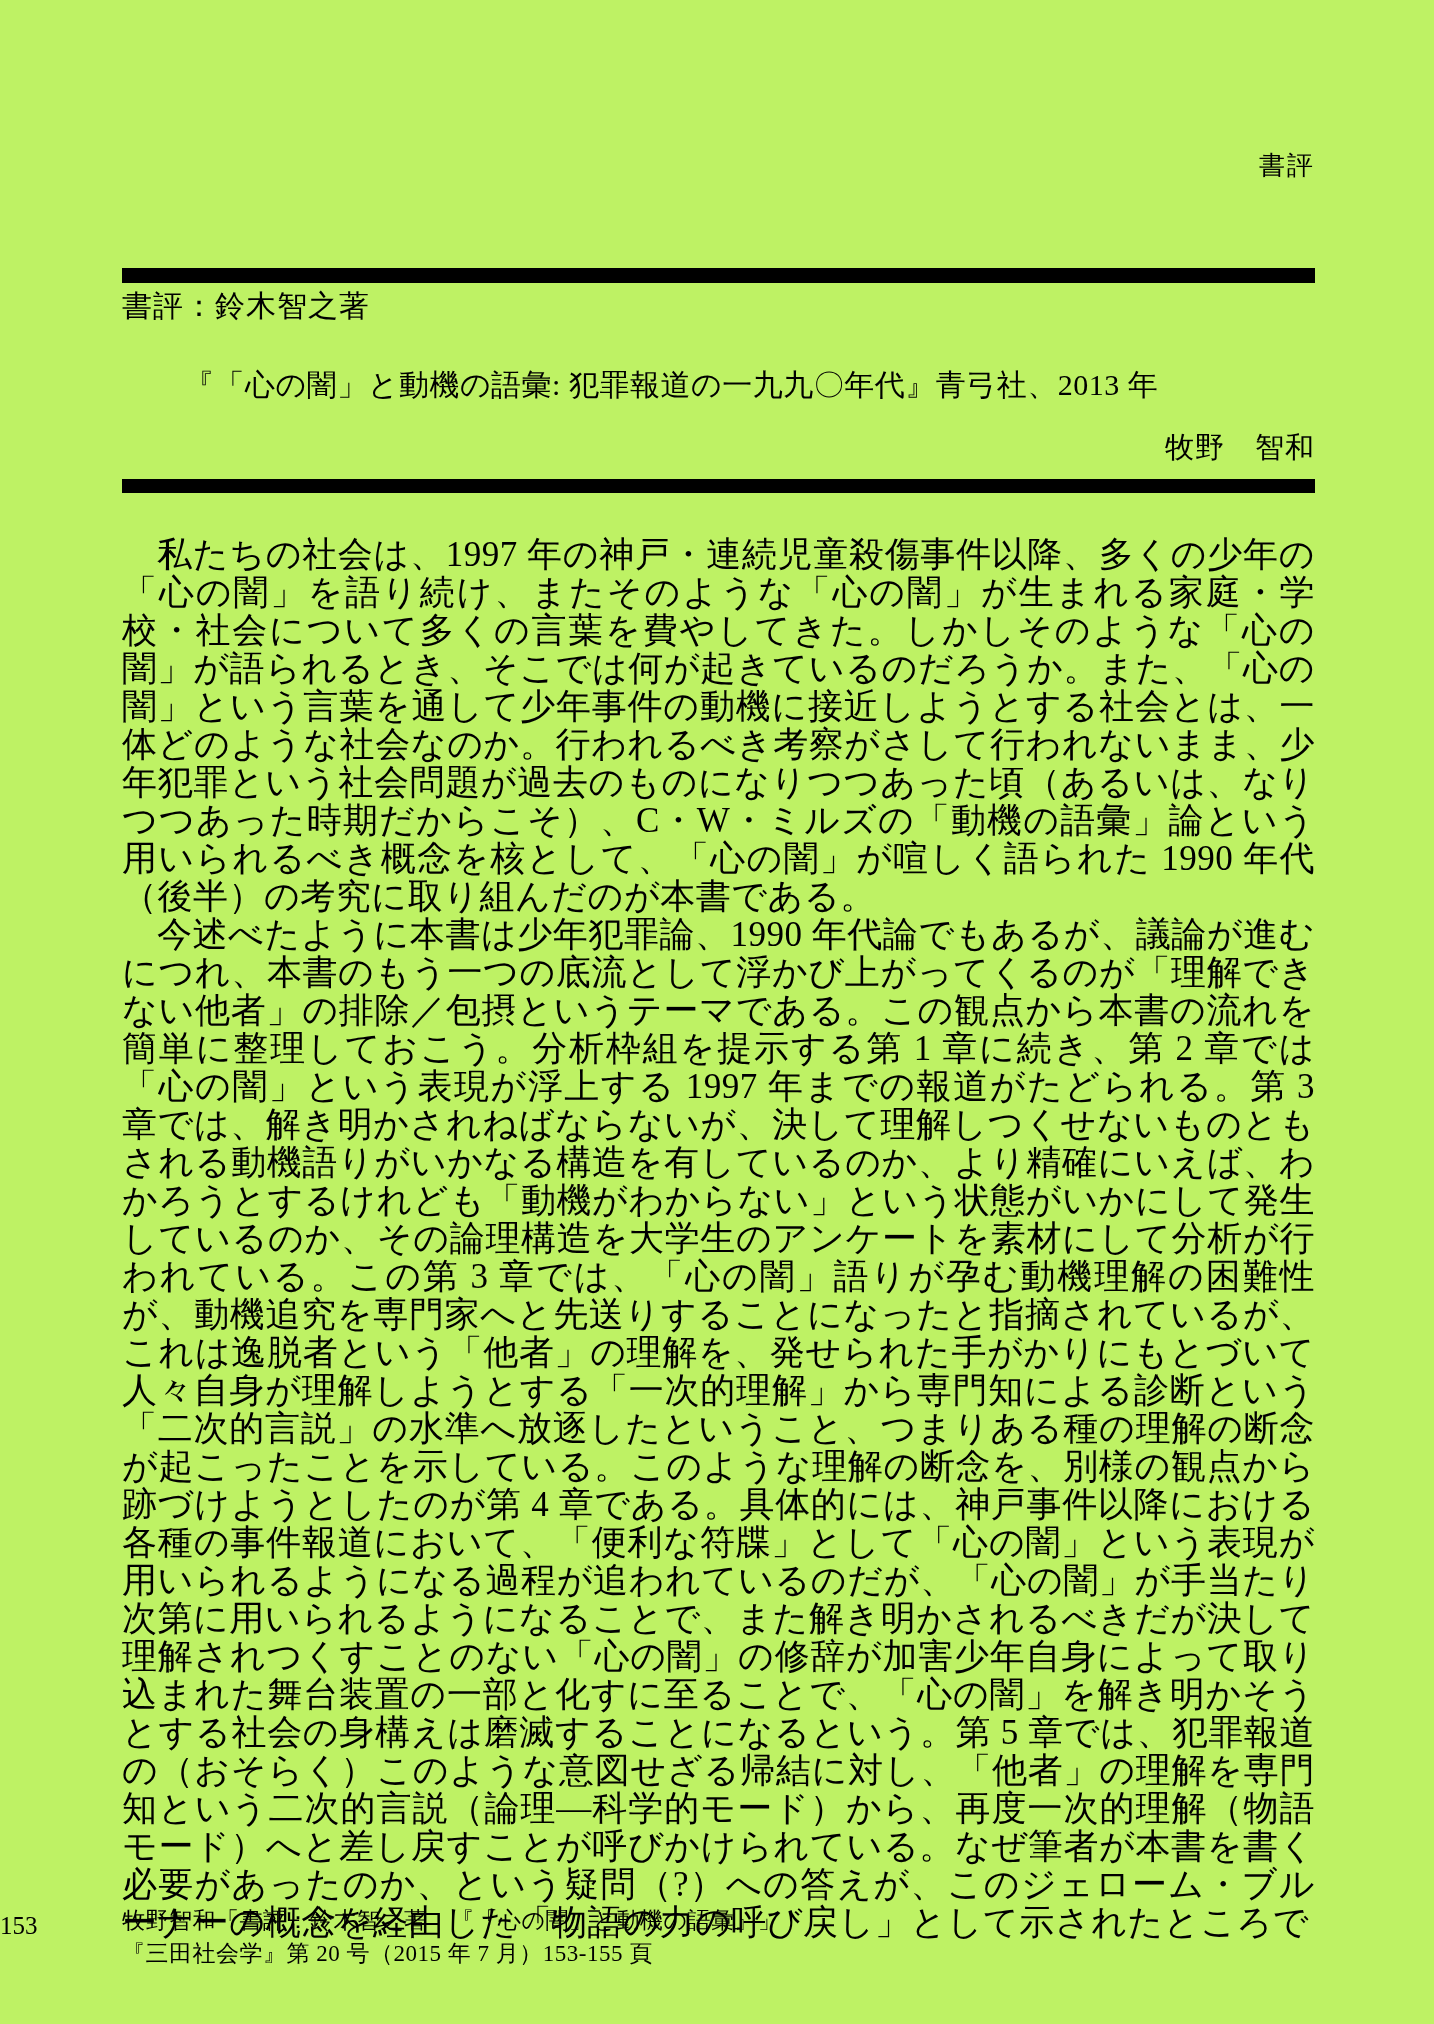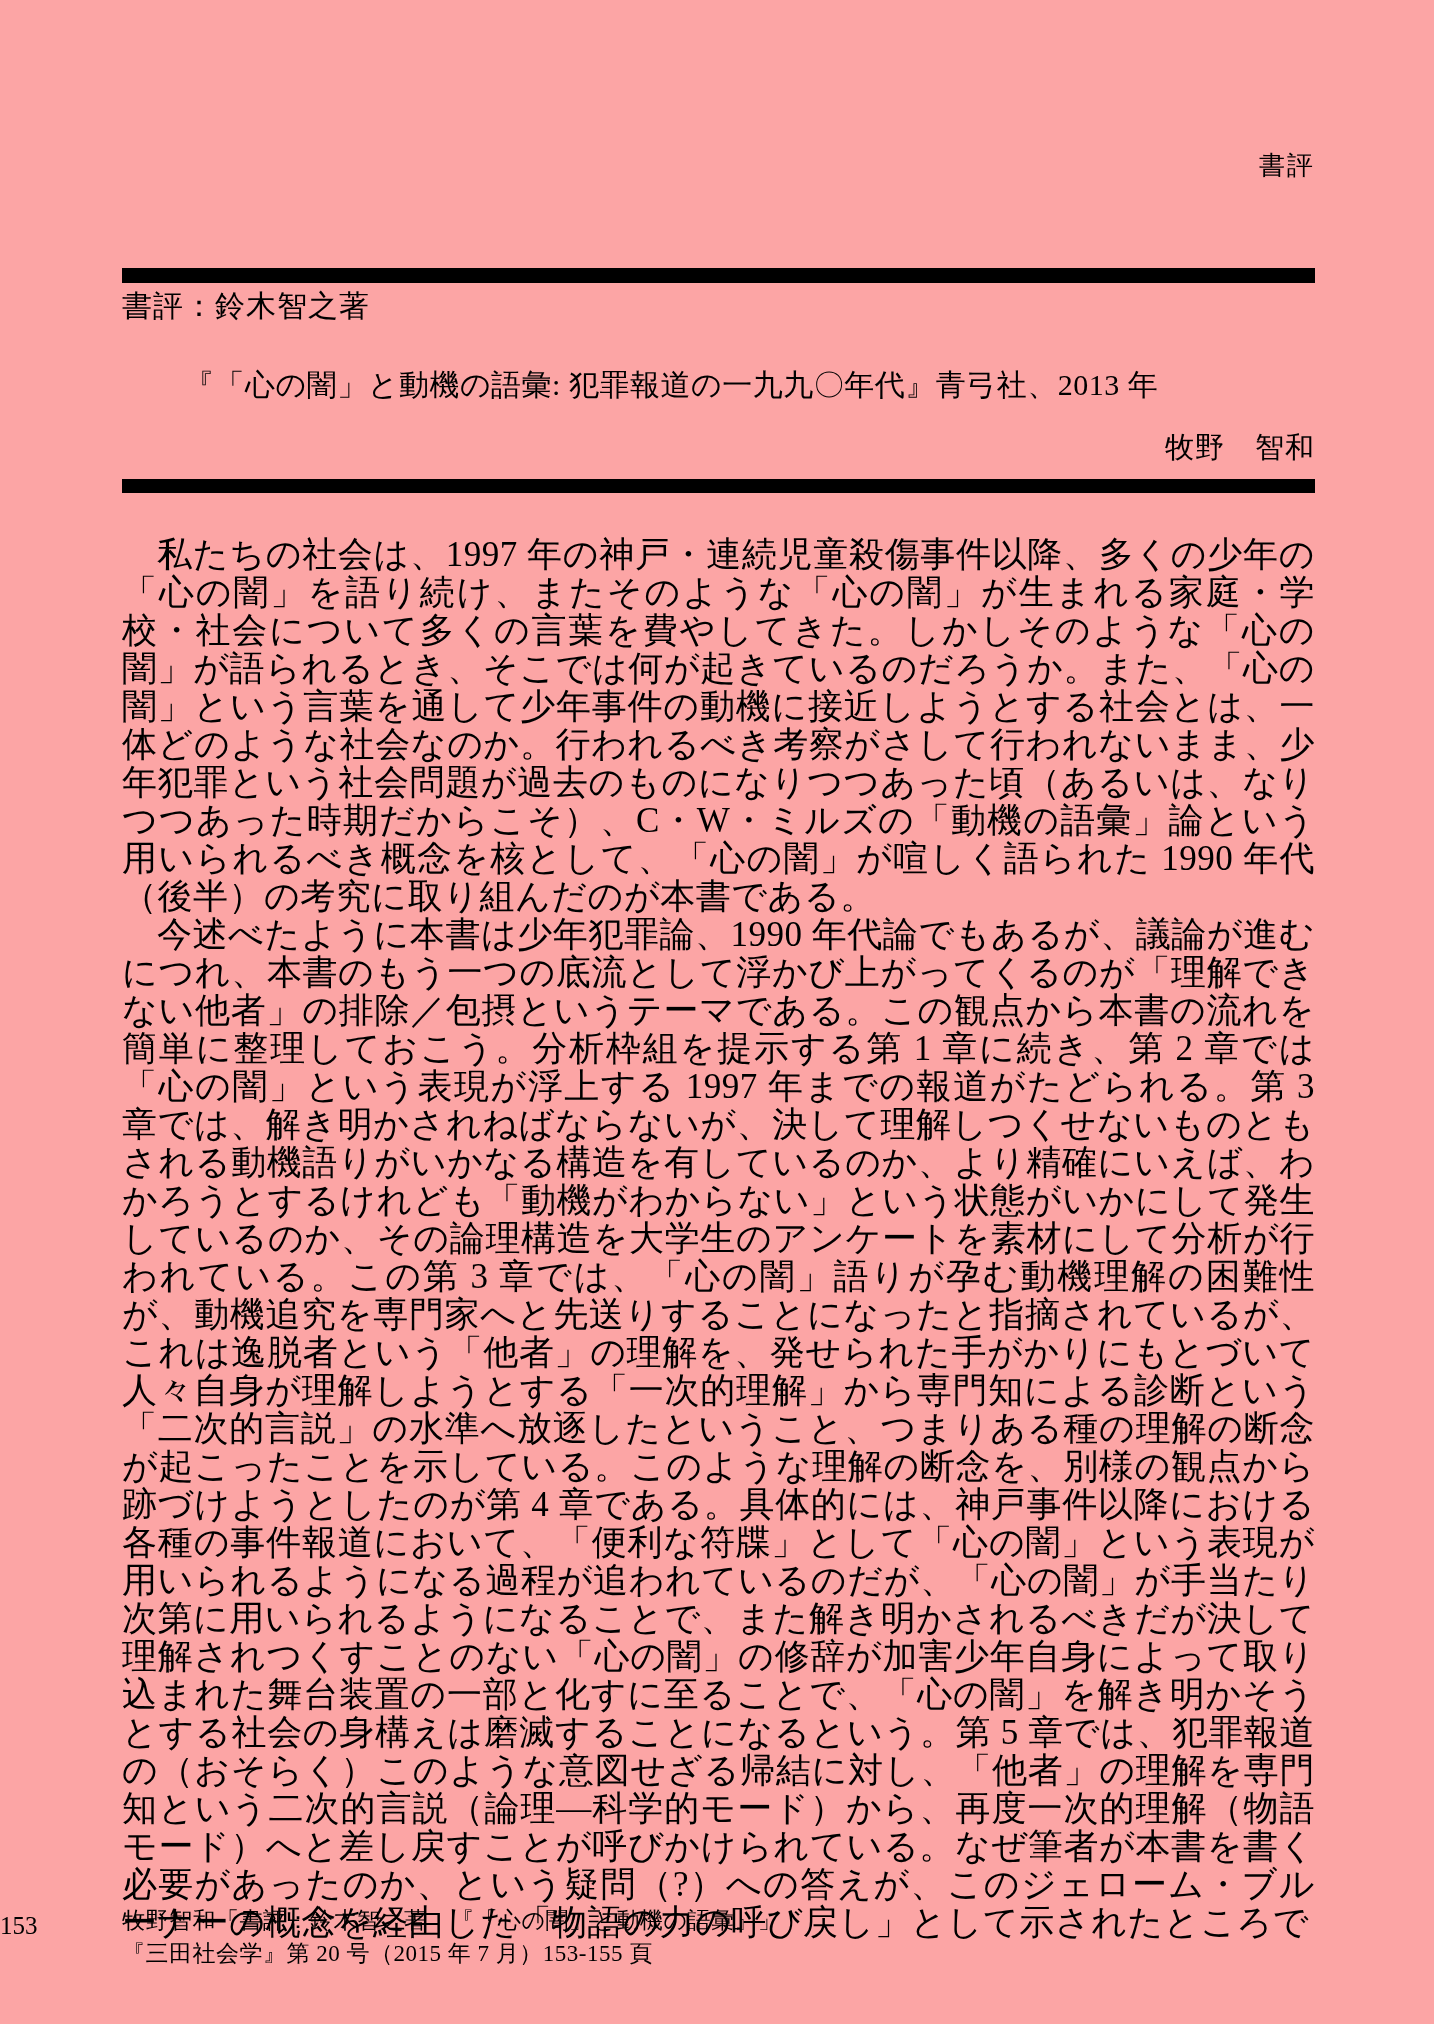--- a/index.html
+++ b/index.html
@@ -4,21 +4,21 @@
 <style>
   html, body {
     margin: 0;
     padding: 0;
     background: #ffffff;
   }
   .page {
     position: relative;
     width: 1434px;
     height: 2024px;
-    background: #fca5a5;
+    background: #bef264;
     color: #000000;
     font-family: "Liberation Serif", "DejaVu Serif", serif;
     overflow: hidden;
   }
   .page-label {
     position: absolute;
     top: 148px;
     left: 122px;
     width: 1193px;
     text-align: right;

